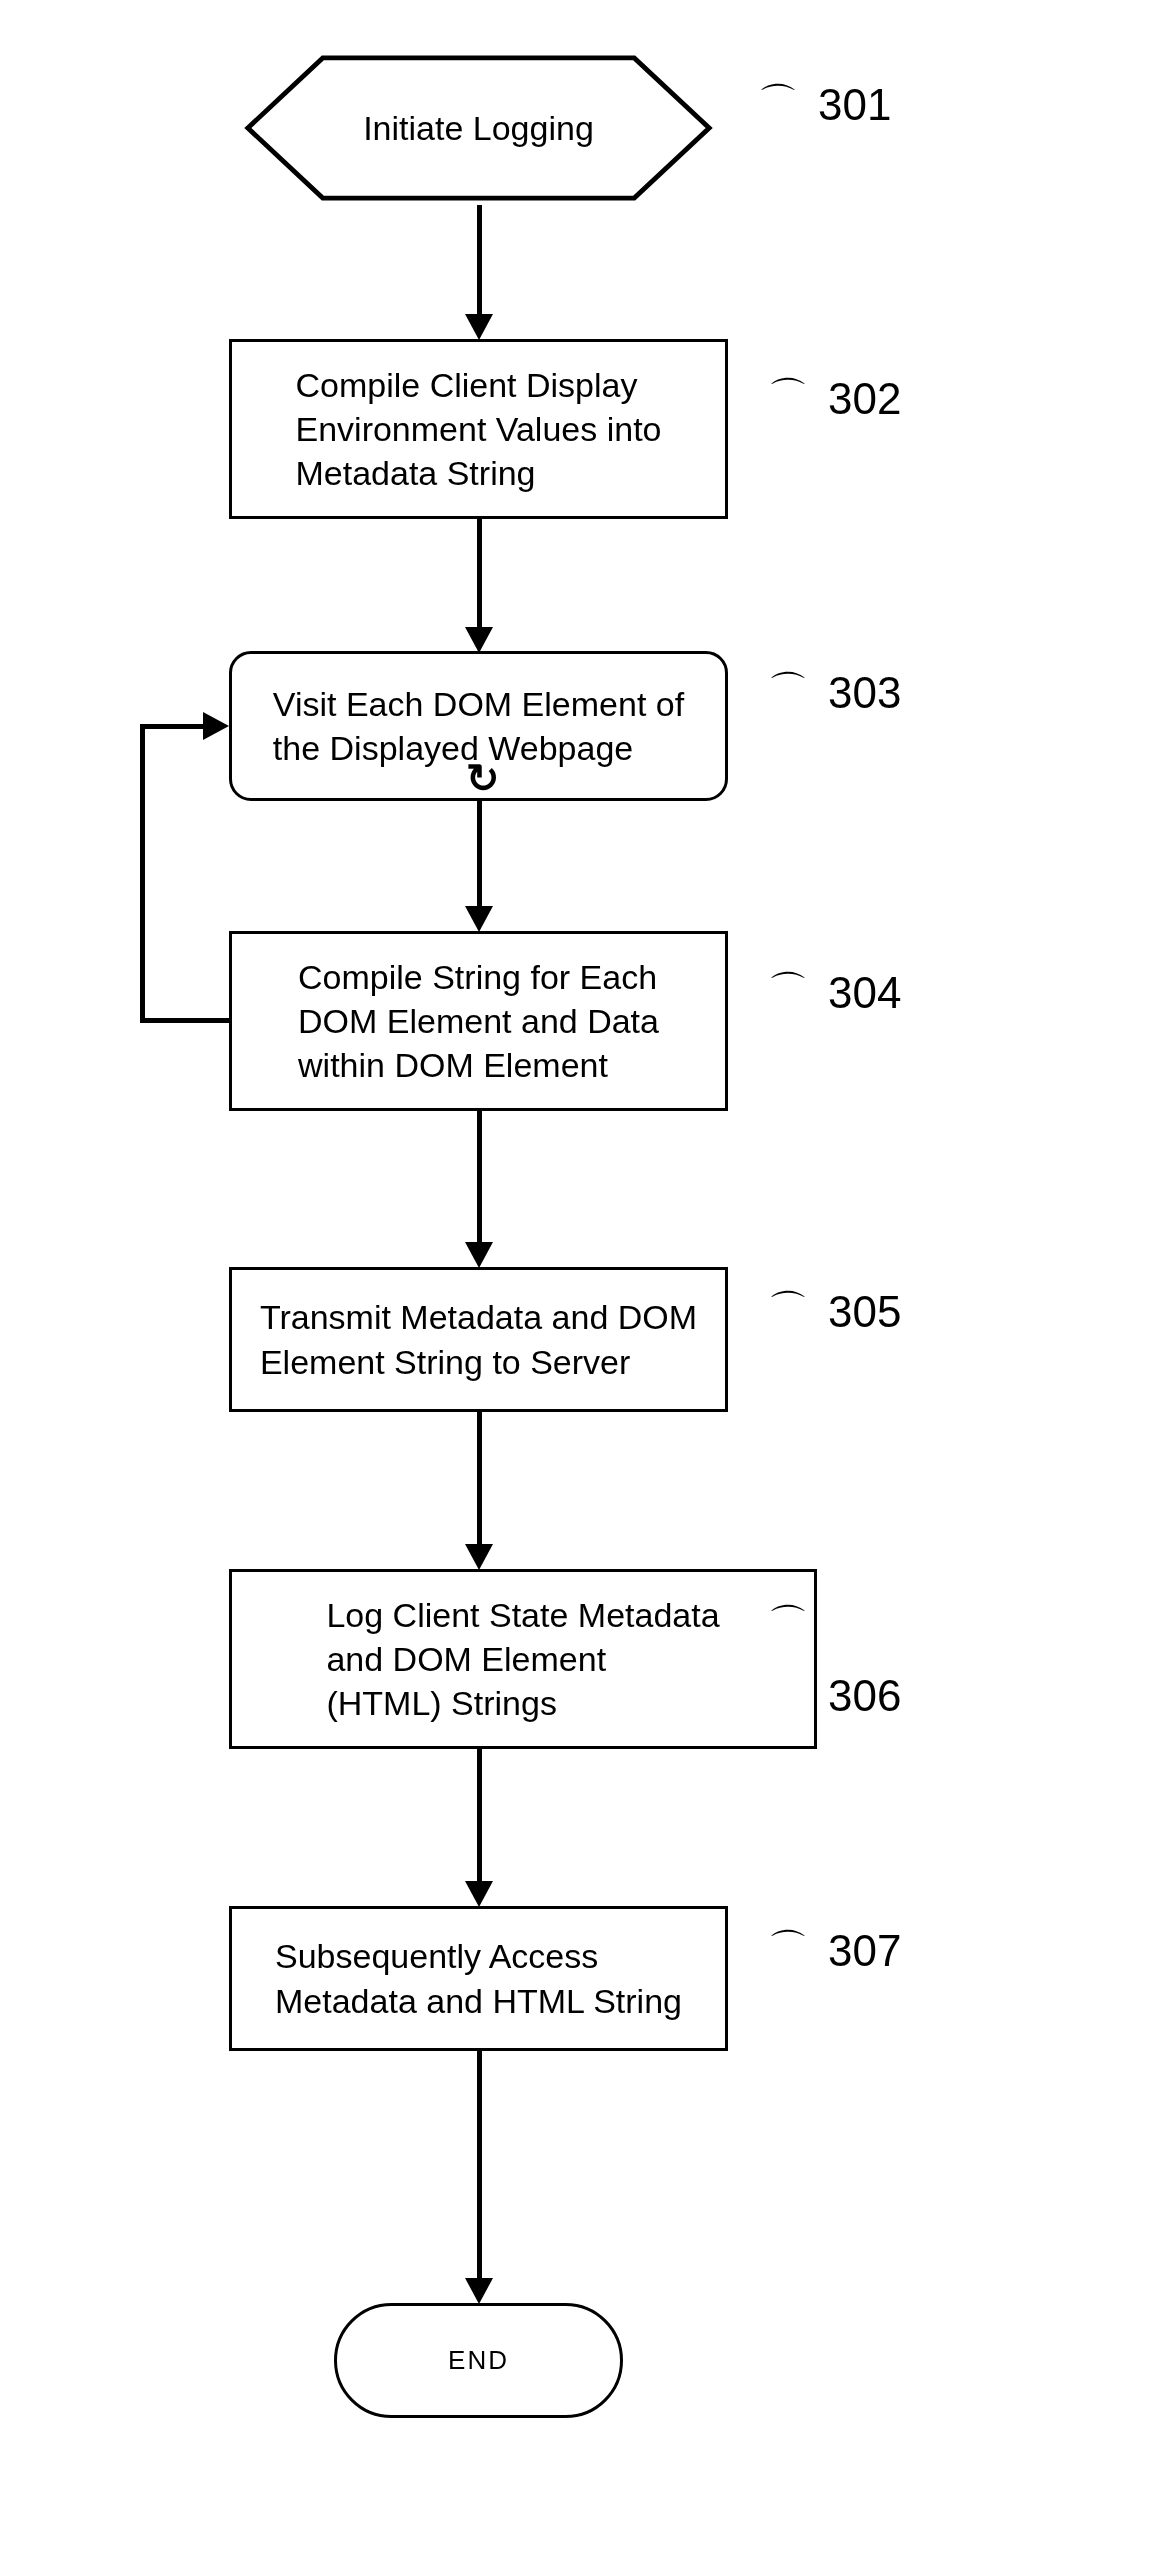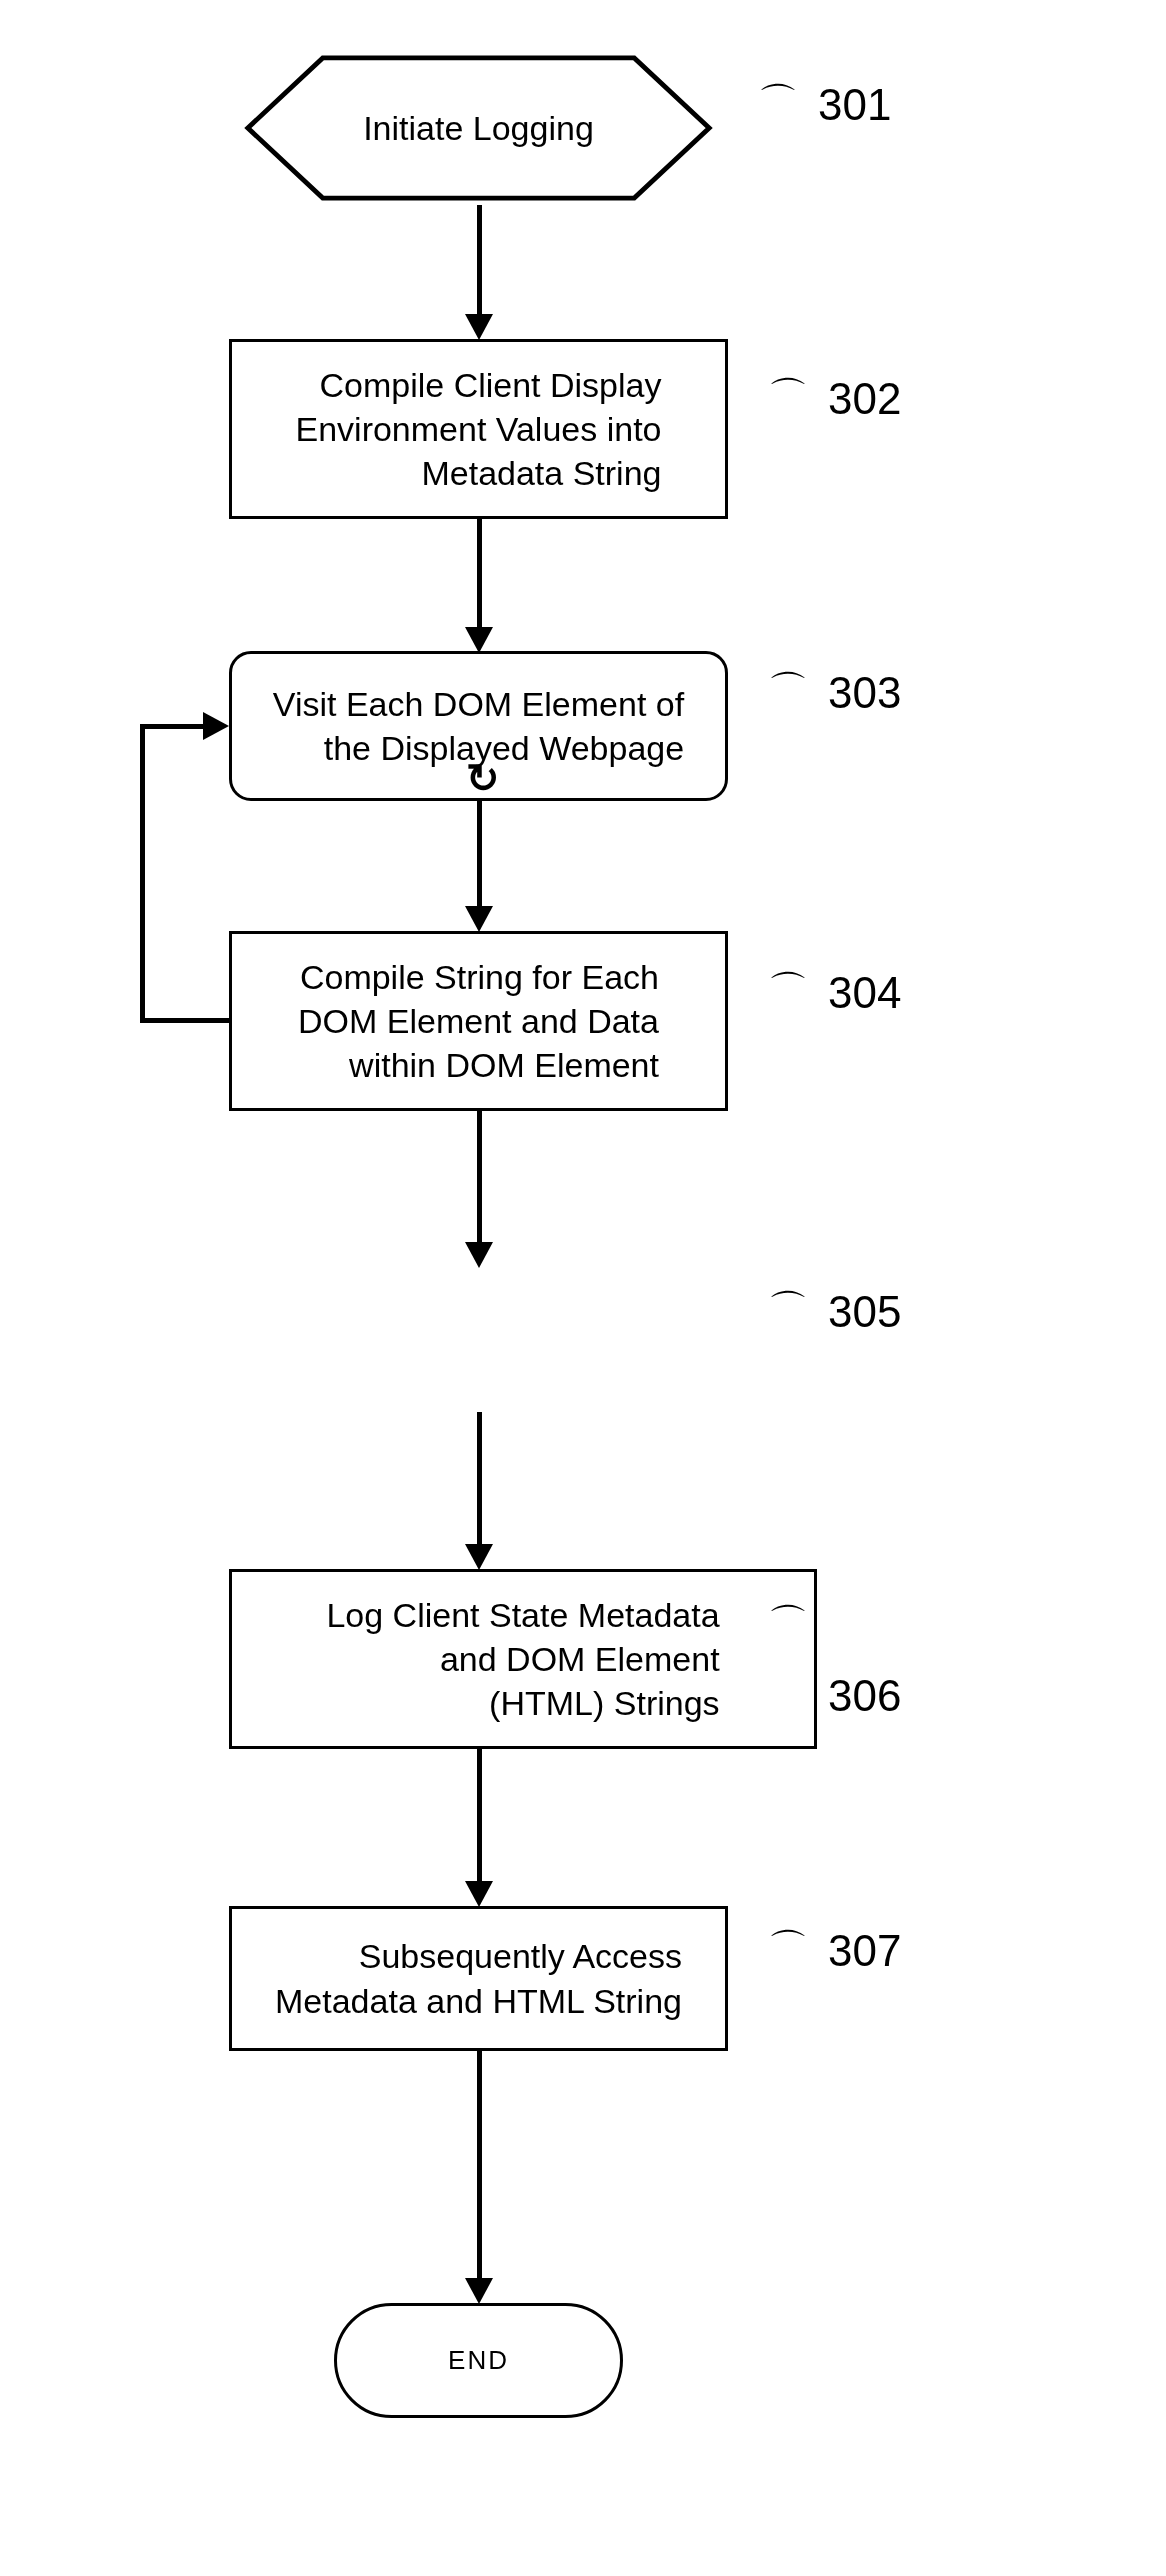--- a/index.html
+++ b/index.html
@@ -14,21 +14,21 @@
     width: 1166px;
     height: 2576px;
   }
   .node {
     position: absolute;
     border: 3px solid #000;
     background: #fff;
     display: flex;
     align-items: center;
     justify-content: center;
-    text-align: right;
+    text-align: left;
     font-size: 34px;
     line-height: 1.3;
     padding: 10px 20px;
   }
   .rect { border-radius: 0; }
   .rounded { border-radius: 22px; }
   .terminator { border-radius: 100px; }
   .hex {
     position: absolute;
     display: flex;
@@ -131,20 +131,24 @@
   <div class="label" style="left:828px; top:968px;">304</div>
 
   <div class="arrow-line" style="left:140px; top:1018px; width:90px; height:5px;"></div>
   <div class="arrow-line" style="left:140px; top:726px; width:5px; height:296px;"></div>
   <div class="arrow-line" style="left:140px; top:724px; width:65px; height:5px;"></div>
   <div class="arrow-head-right" style="left:203px; top:712px;"></div>
 
   <div class="arrow-line" style="left:477px; top:1110px; width:5px; height:135px;"></div>
   <div class="arrow-head-down" style="left:465px; top:1242px;"></div>
 
+  <div class="node rect" style="left:229px; top:1267px; width:499px; height:145px;">
+    <span style="white-space:pre-line;">Transmit Metadata and DOM
+Element String to Server</span>
+  </div>
   <span class="connector" style="left:768px; top:1282px;">⌒</span>
   <div class="label" style="left:828px; top:1287px;">305</div>
 
   <div class="arrow-line" style="left:477px; top:1412px; width:5px; height:135px;"></div>
   <div class="arrow-head-down" style="left:465px; top:1544px;"></div>
 
   <div class="node rect" style="left:229px; top:1569px; width:588px; height:180px;">
     <span style="white-space:pre-line;">Log Client State Metadata
 and DOM Element
 (HTML) Strings</span>

